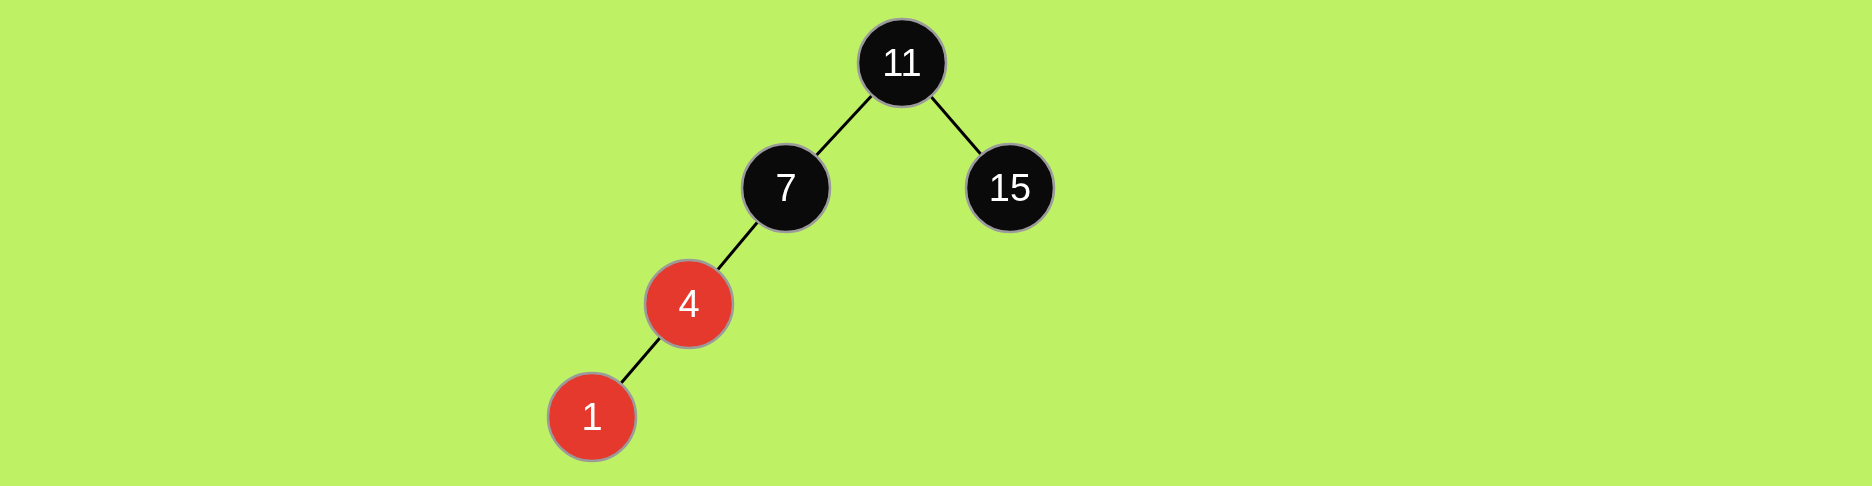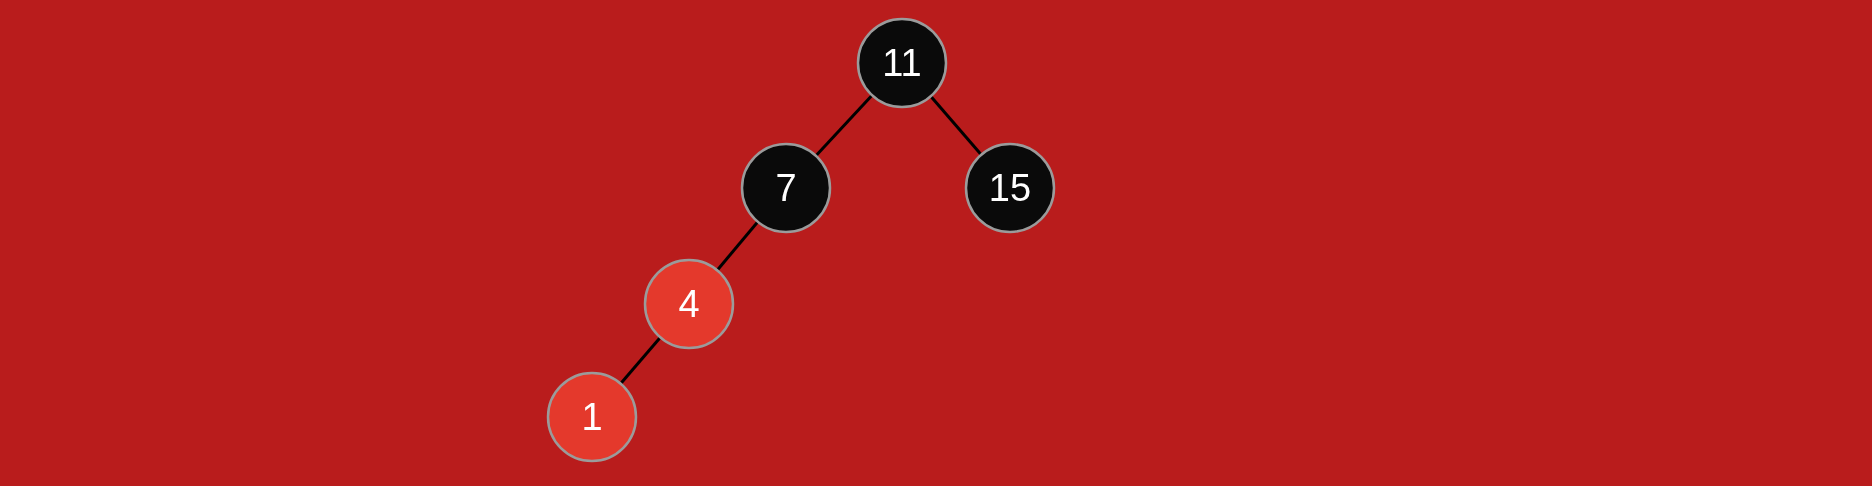--- a/index.html
+++ b/index.html
@@ -5,21 +5,21 @@
   html, body {
     margin: 0;
     padding: 0;
     background: #ffffff;
     font-family: "Liberation Sans", sans-serif;
   }
   .canvas-wrap {
     position: relative;
     width: 1872px;
     height: 486px;
-    background: #b91c1c;
+    background: #bef264;
     overflow: hidden;
   }
   svg.tree-svg {
     position: absolute;
     top: 0;
     left: 0;
     display: block;
   }
   .node-label {
     font-family: "Liberation Sans", sans-serif;

